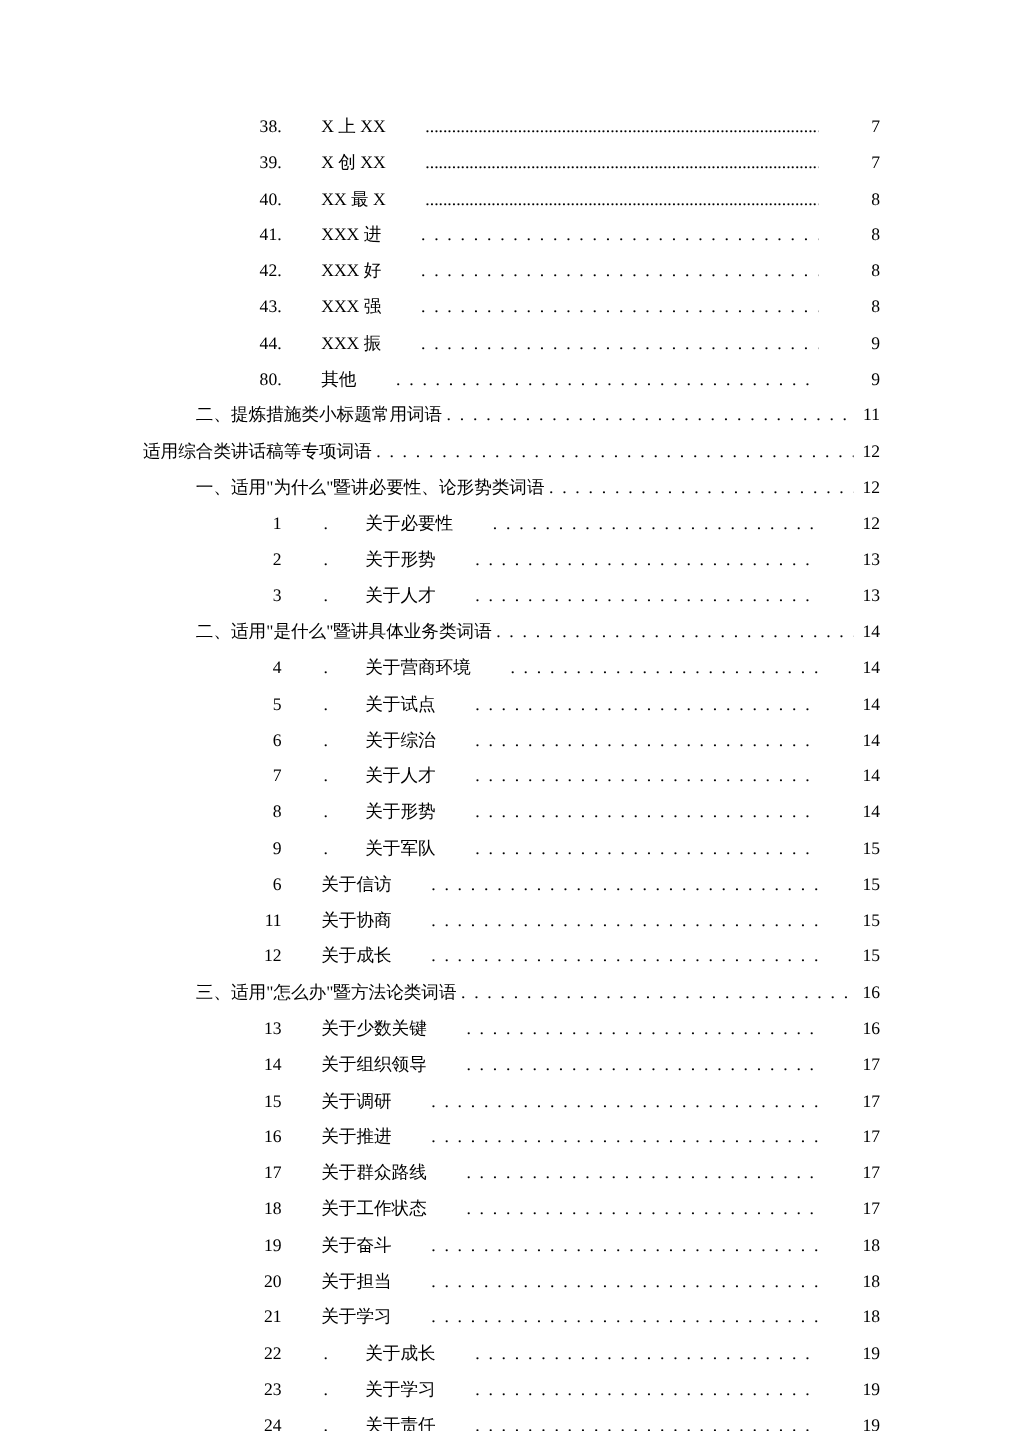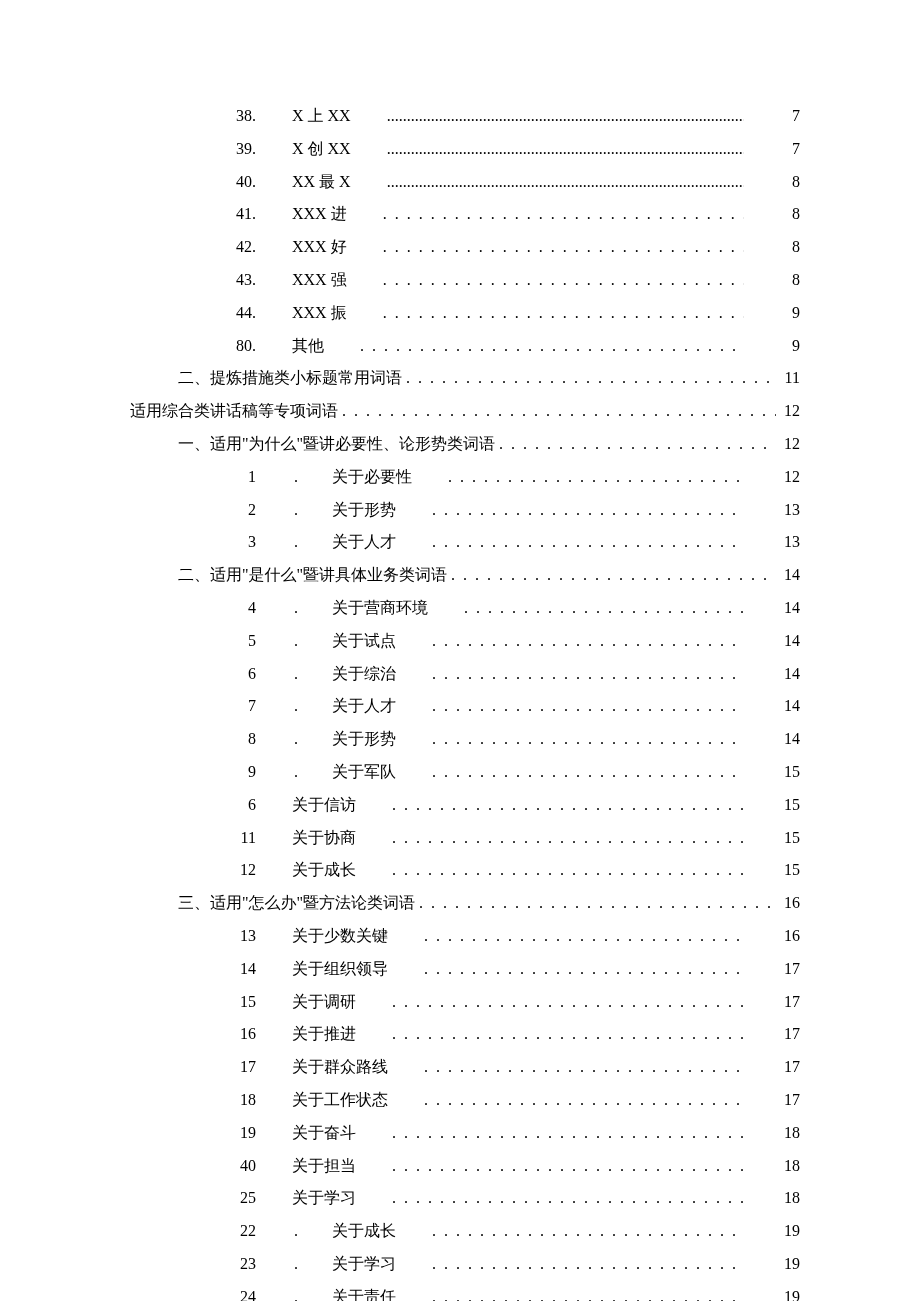--- a/index.html
+++ b/index.html
@@ -250,27 +250,27 @@
         <span class="dots"></span>
         <span class="page-num">17</span>
       </div>
       <div class="toc-line indent-2">
         <span class="num">19</span>
         <span class="label">关于奋斗</span>
         <span class="dots"></span>
         <span class="page-num">18</span>
       </div>
       <div class="toc-line indent-2">
-        <span class="num">40</span>
+        <span class="num">20</span>
         <span class="label">关于担当</span>
         <span class="dots"></span>
         <span class="page-num">18</span>
       </div>
       <div class="toc-line indent-2">
-        <span class="num">25</span>
+        <span class="num">21</span>
         <span class="label">关于学习</span>
         <span class="dots"></span>
         <span class="page-num">18</span>
       </div>
       <div class="toc-line indent-2">
         <span class="num">22</span>
         <span class="sep">.</span>
         <span class="label">关于成长</span>
         <span class="dots"></span>
         <span class="page-num">19</span>

